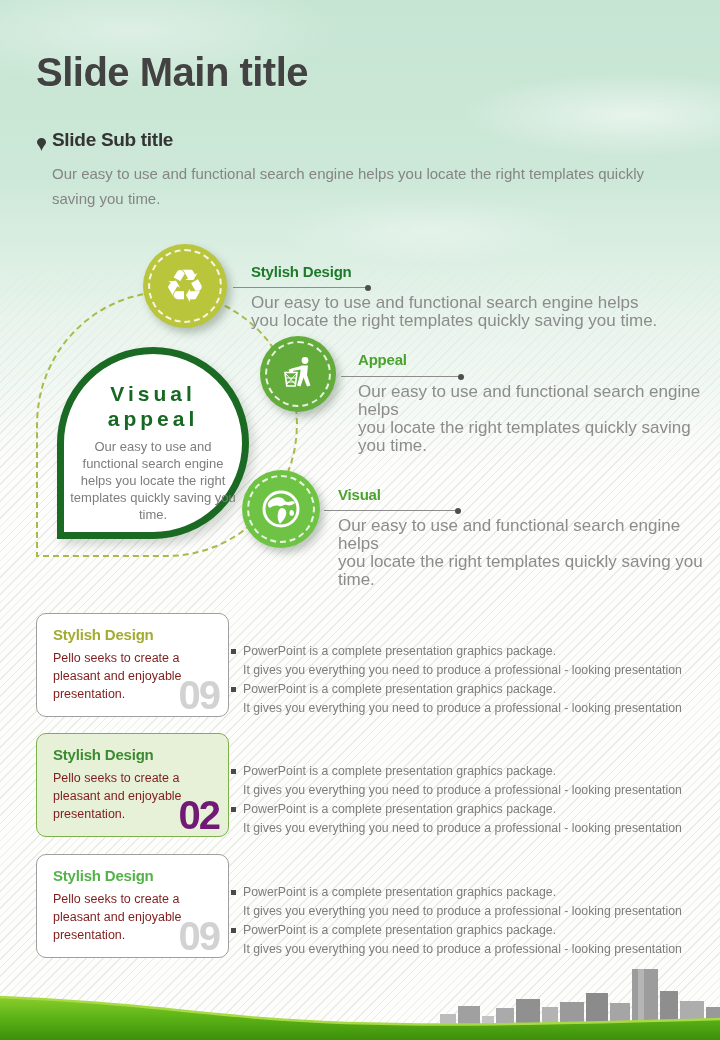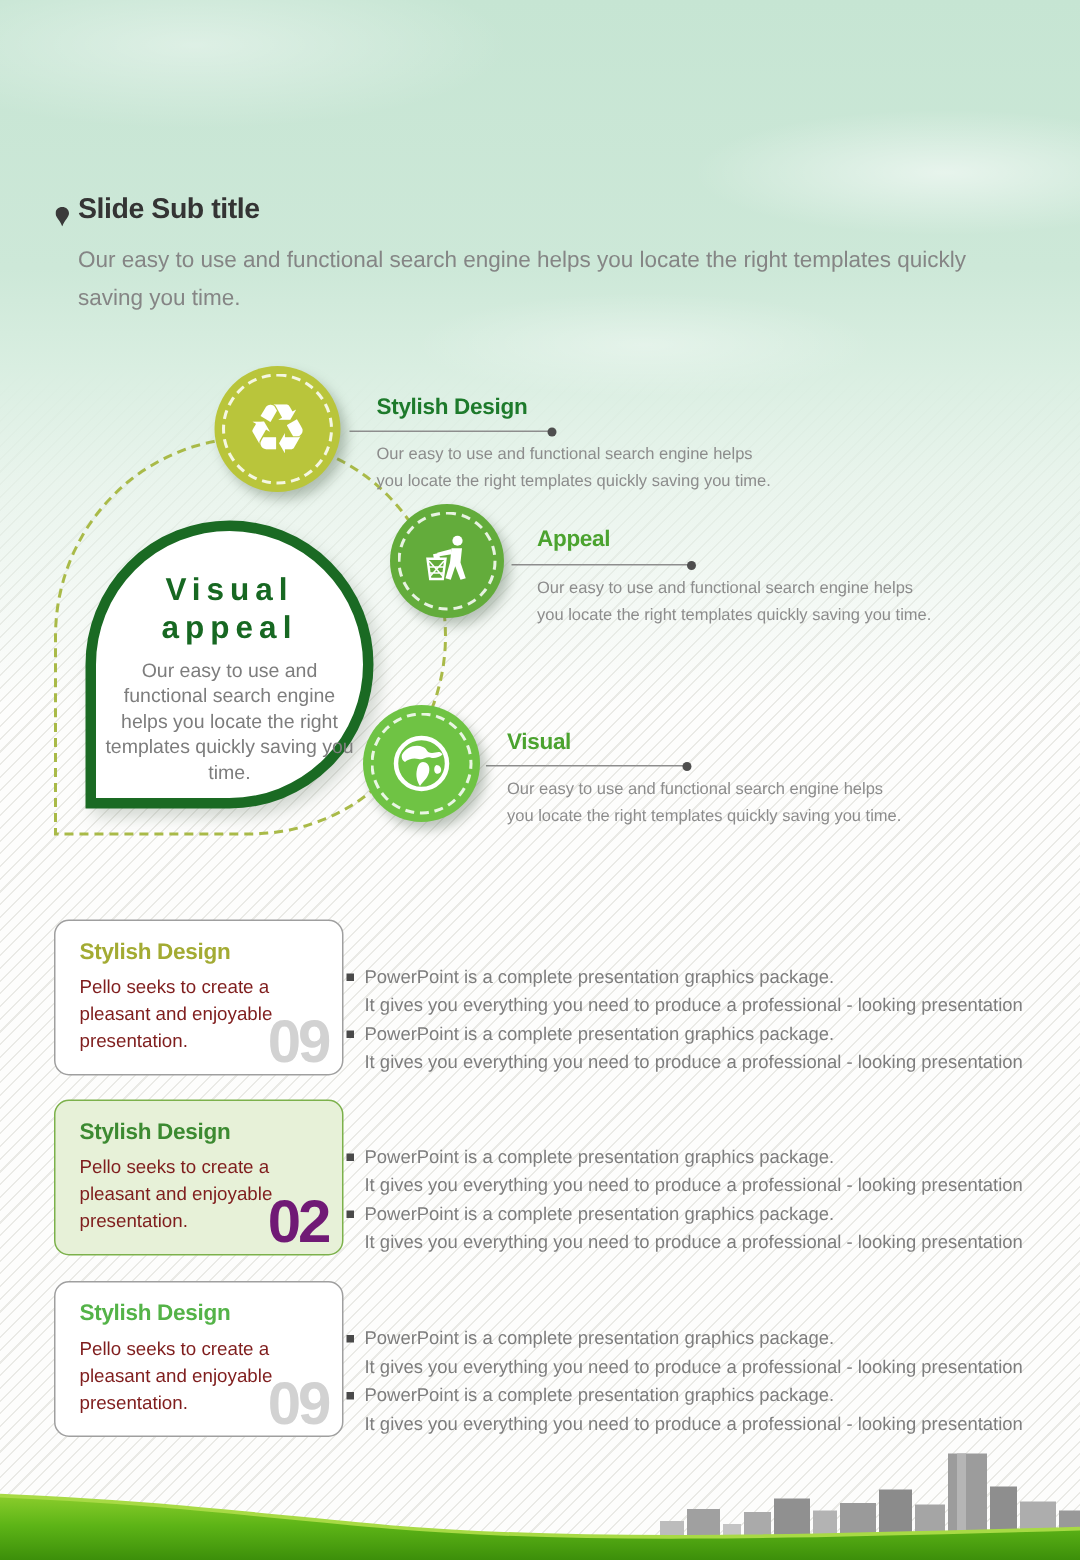--- a/index.html
+++ b/index.html
@@ -61,21 +61,21 @@
   .connector .line { position:absolute; left:0; right:5px; top:2px; height:1px; background:#8d8d8d; }
   .connector .dot  { position:absolute; right:0; top:0; width:6px; height:6px; border-radius:50%; background:#4e4e4e; }
   .ln1 { left:233px; top:285px; width:138px; }
   .ln2 { left:341px; top:374px; width:123px; }
   .ln3 { left:324px; top:508px; width:137px; }
 
   .itm-label { position:absolute; font-size:15px; font-weight:bold; letter-spacing:-.2px; }
   .lb1 { left:251px; top:263px; color:#1d7a2b; }
   .lb2 { left:358px; top:351px; color:#4ba32f; }
   .lb3 { left:338px; top:486px; color:#4ba32f; }
-  .itm-desc { position:absolute; font-size:11px; line-height:18px; color:#8c8c8c; }
+  .itm-desc { position:absolute; font-size:17px; line-height:18px; color:#8c8c8c; }
   .ds1 { left:251px; top:294px; }
   .ds2 { left:358px; top:383px; }
   .ds3 { left:338px; top:517px; }
 
   
   .row { position:absolute; left:0; width:720px; height:120px; }
   .row1 { top:613px; } .row2 { top:733px; } .row3 { top:854px; }
   .box {
     position:absolute; left:36px; top:0; width:193px; height:104px;
     background:#fff; border:1px solid #9f9f9f; border-radius:10px; overflow:hidden;
@@ -99,20 +99,21 @@
 
   
   .footer-art { position:absolute; left:0; bottom:0; width:720px; height:85px; }
 </style>
 </head>
 <body>
 
 <div class="page">
   <div class="sky-overlay"></div>
 
+  <h1 class="main-title">Slide Main title</h1>
   <div class="subtitle-row">
     <svg class="pin-icon" width="9" height="13" viewBox="0 0 9 13">
       <path d="M4.5,0 C7,0 9,1.8 9,4.1 C9,6.8 6,8.6 4.5,13 C3,8.6 0,6.8 0,4.1 C0,1.8 2,0 4.5,0 Z" fill="#3a3a3a"></path>
     </svg>
     <div class="sub-title">Slide Sub title</div>
   </div>
   <div class="intro">Our easy to use and functional search engine helps you locate the right  templates quickly saving you time.</div>
 
   <div>
     <div class="dash-ring"></div>

